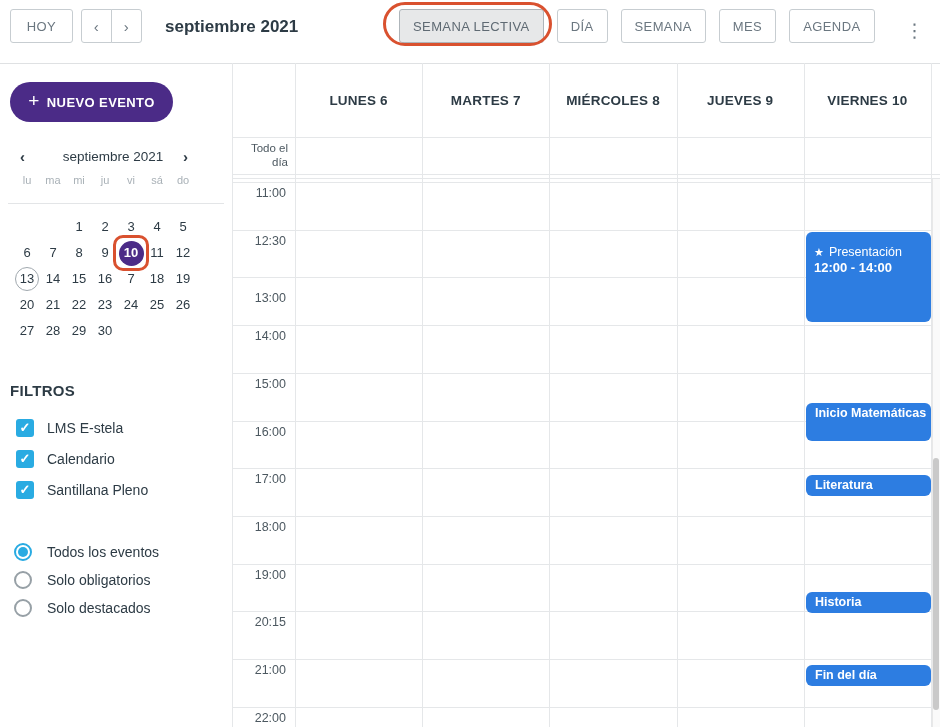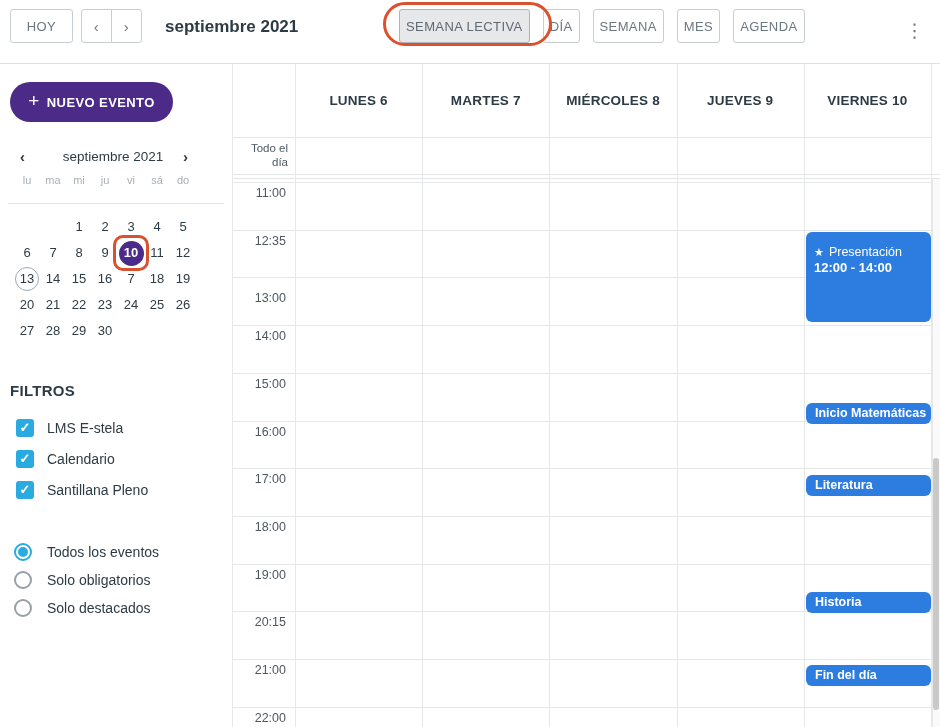--- a/index.html
+++ b/index.html
@@ -4,21 +4,21 @@
 <style>
   * { margin:0; padding:0; box-sizing:border-box; }
   html,body { background:#fff; }
   body { font-family:"Liberation Sans", sans-serif; color:#2d3b45; }
   #app { position:relative; width:940px; height:727px; overflow:hidden; background:#fff; }
 
   
   #toolbar { position:absolute; left:0; top:0; width:940px; height:63px; background:#fff; }
   .tb-btn { background:#fff; border:1px solid #c7cdd1; border-radius:3px; height:34px;
             font-family:"Liberation Sans",sans-serif; font-size:13px; color:#6b7780;
-            letter-spacing:.4px; padding:0 6px; cursor:pointer; }
+            letter-spacing:.4px; padding:0 13px; cursor:pointer; }
   #hoy-btn { position:absolute; left:10px; top:9px; width:63px; }
   #nav-group { position:absolute; left:81px; top:9px; display:flex; }
   .nav-btn { width:31px; padding:0; font-size:15px; color:#6b7780; }
   .nav-btn.next { margin-left:-1px; border-top-left-radius:0; border-bottom-left-radius:0; }
   .nav-btn.prev { border-top-right-radius:0; border-bottom-right-radius:0; }
   #tb-title { position:absolute; left:165px; top:17px; font-size:17px; font-weight:bold; color:#2d3b45; }
   #view-buttons { position:absolute; left:399px; top:9px; display:flex; gap:13px; }
   .view-btn.active { background:#e7e8e9; border-color:#aeb5ba; color:#5f6a73; }
   #kebab { position:absolute; left:905px; top:13px; width:18px; height:36px; text-align:center;
            font-size:19px; color:#6b7780; line-height:36px; cursor:pointer; letter-spacing:0; }
@@ -237,21 +237,21 @@
       <div class="hline" style="left: 232px; top: 174px; width: 708px;"></div>
       <div class="hline" style="left: 232px; top: 178px; width: 708px;"></div>
       <div class="day-header" style="left: 295px; width: 127.2px;">LUNES 6</div>
       <div class="day-header" style="left: 422.2px; width: 127.2px;">MARTES 7</div>
       <div class="day-header" style="left: 549.4px; width: 127.2px;">MIÉRCOLES 8</div>
       <div class="day-header" style="left: 676.6px; width: 127.2px;">JUEVES 9</div>
       <div class="day-header" style="left: 803.8px; width: 127.2px;">VIERNES 10</div>
       <div class="hline" style="left: 232px; top: 182px; width: 699px;"></div>
       <div class="time-label" style="top: 186px;">11:00</div>
       <div class="hline" style="left: 232px; top: 229.72px; width: 699px;"></div>
-      <div class="time-label" style="top: 233.72px;">12:35</div>
+      <div class="time-label" style="top: 233.72px;">12:30</div>
       <div class="hline" style="left: 232px; top: 277.44px; width: 699px;"></div>
       <div class="time-label" style="top: 291px;">13:00</div>
       <div class="hline" style="left: 232px; top: 325.16px; width: 699px;"></div>
       <div class="time-label" style="top: 329.16px;">14:00</div>
       <div class="hline" style="left: 232px; top: 372.88px; width: 699px;"></div>
       <div class="time-label" style="top: 376.88px;">15:00</div>
       <div class="hline" style="left: 232px; top: 420.6px; width: 699px;"></div>
       <div class="time-label" style="top: 424.6px;">16:00</div>
       <div class="hline" style="left: 232px; top: 468.32px; width: 699px;"></div>
       <div class="time-label" style="top: 472.32px;">17:00</div>
@@ -262,19 +262,19 @@
       <div class="hline" style="left: 232px; top: 611.48px; width: 699px;"></div>
       <div class="time-label" style="top: 615.48px;">20:15</div>
       <div class="hline" style="left: 232px; top: 659.2px; width: 699px;"></div>
       <div class="time-label" style="top: 663.2px;">21:00</div>
       <div class="hline" style="left: 232px; top: 706.92px; width: 699px;"></div>
       <div class="time-label" style="top: 710.92px;">22:00</div>
       <div class="event large" style="top: 232px; height: 90px;">
         <div class="row1"><span class="star">★</span><span>Presentación</span></div>
         <div class="row2">12:00 - 14:00</div>
       </div>
-      <div class="event small" style="top: 403px; height: 21px;">Inicio Matemáticas</div>
+      <div class="event small" style="top: 403px; height: 38px;">Inicio Matemáticas</div>
       <div class="event small" style="top: 475px; height: 21px;">Literatura</div>
       <div class="event small" style="top: 592px; height: 21px;">Historia</div>
       <div class="event small" style="top: 665px; height: 21px;">Fin del día</div>
     </main>
 
 </div>
 
 </body></html>

